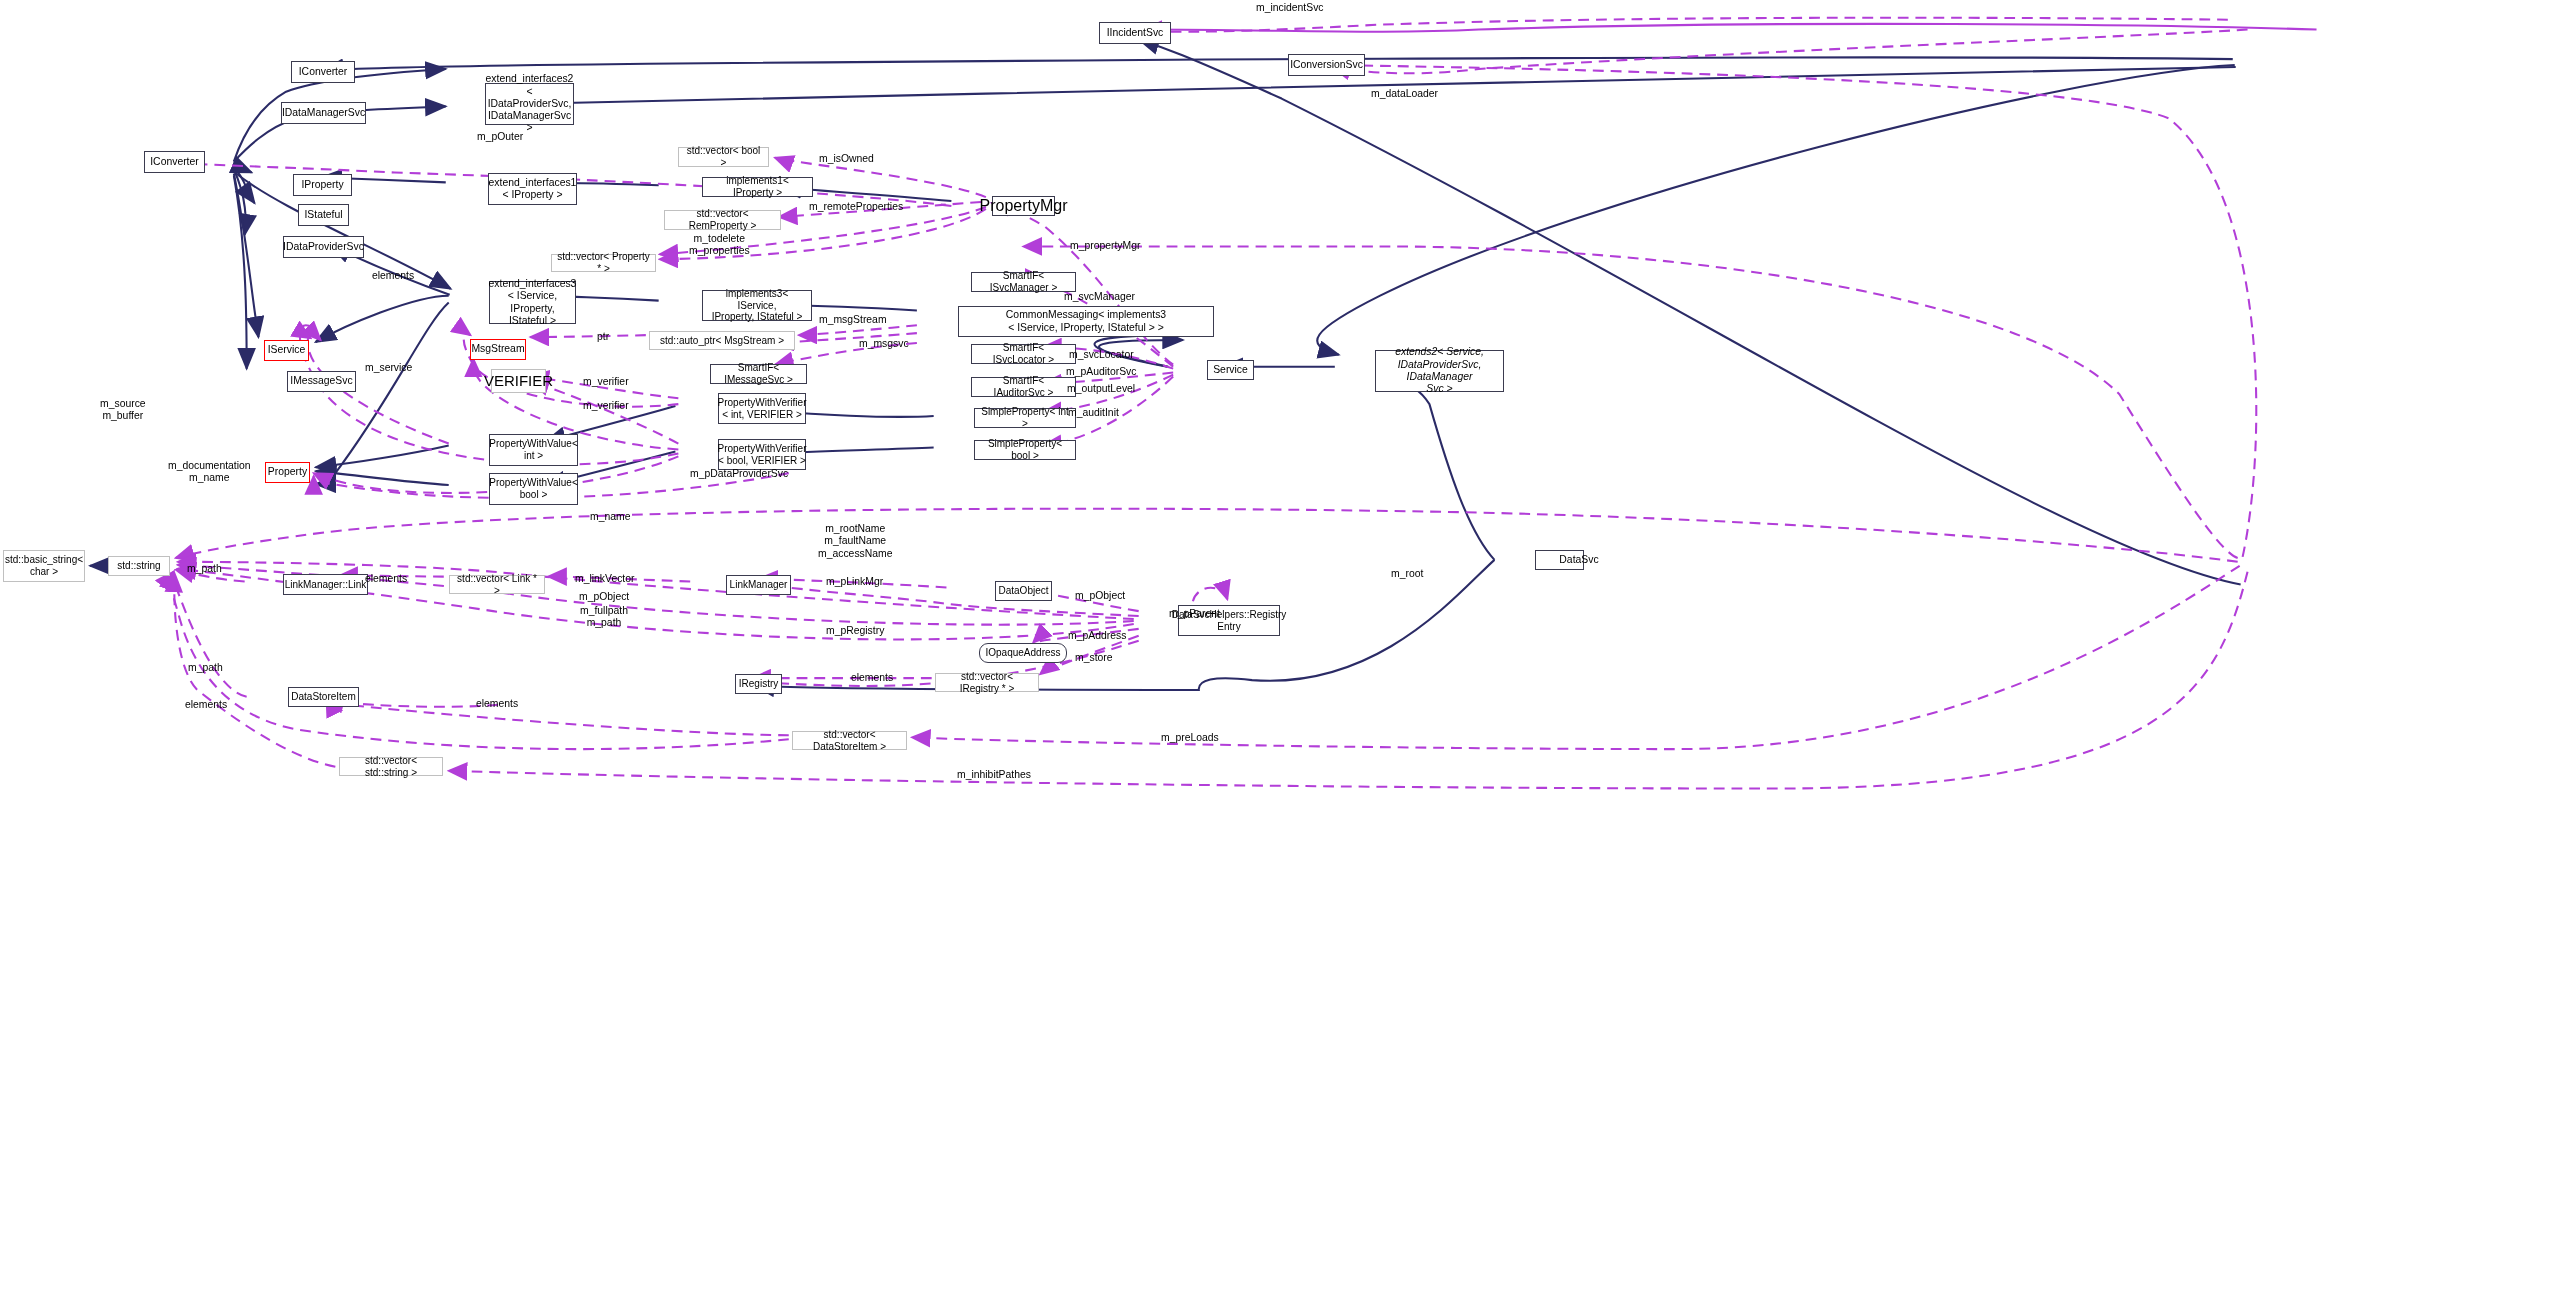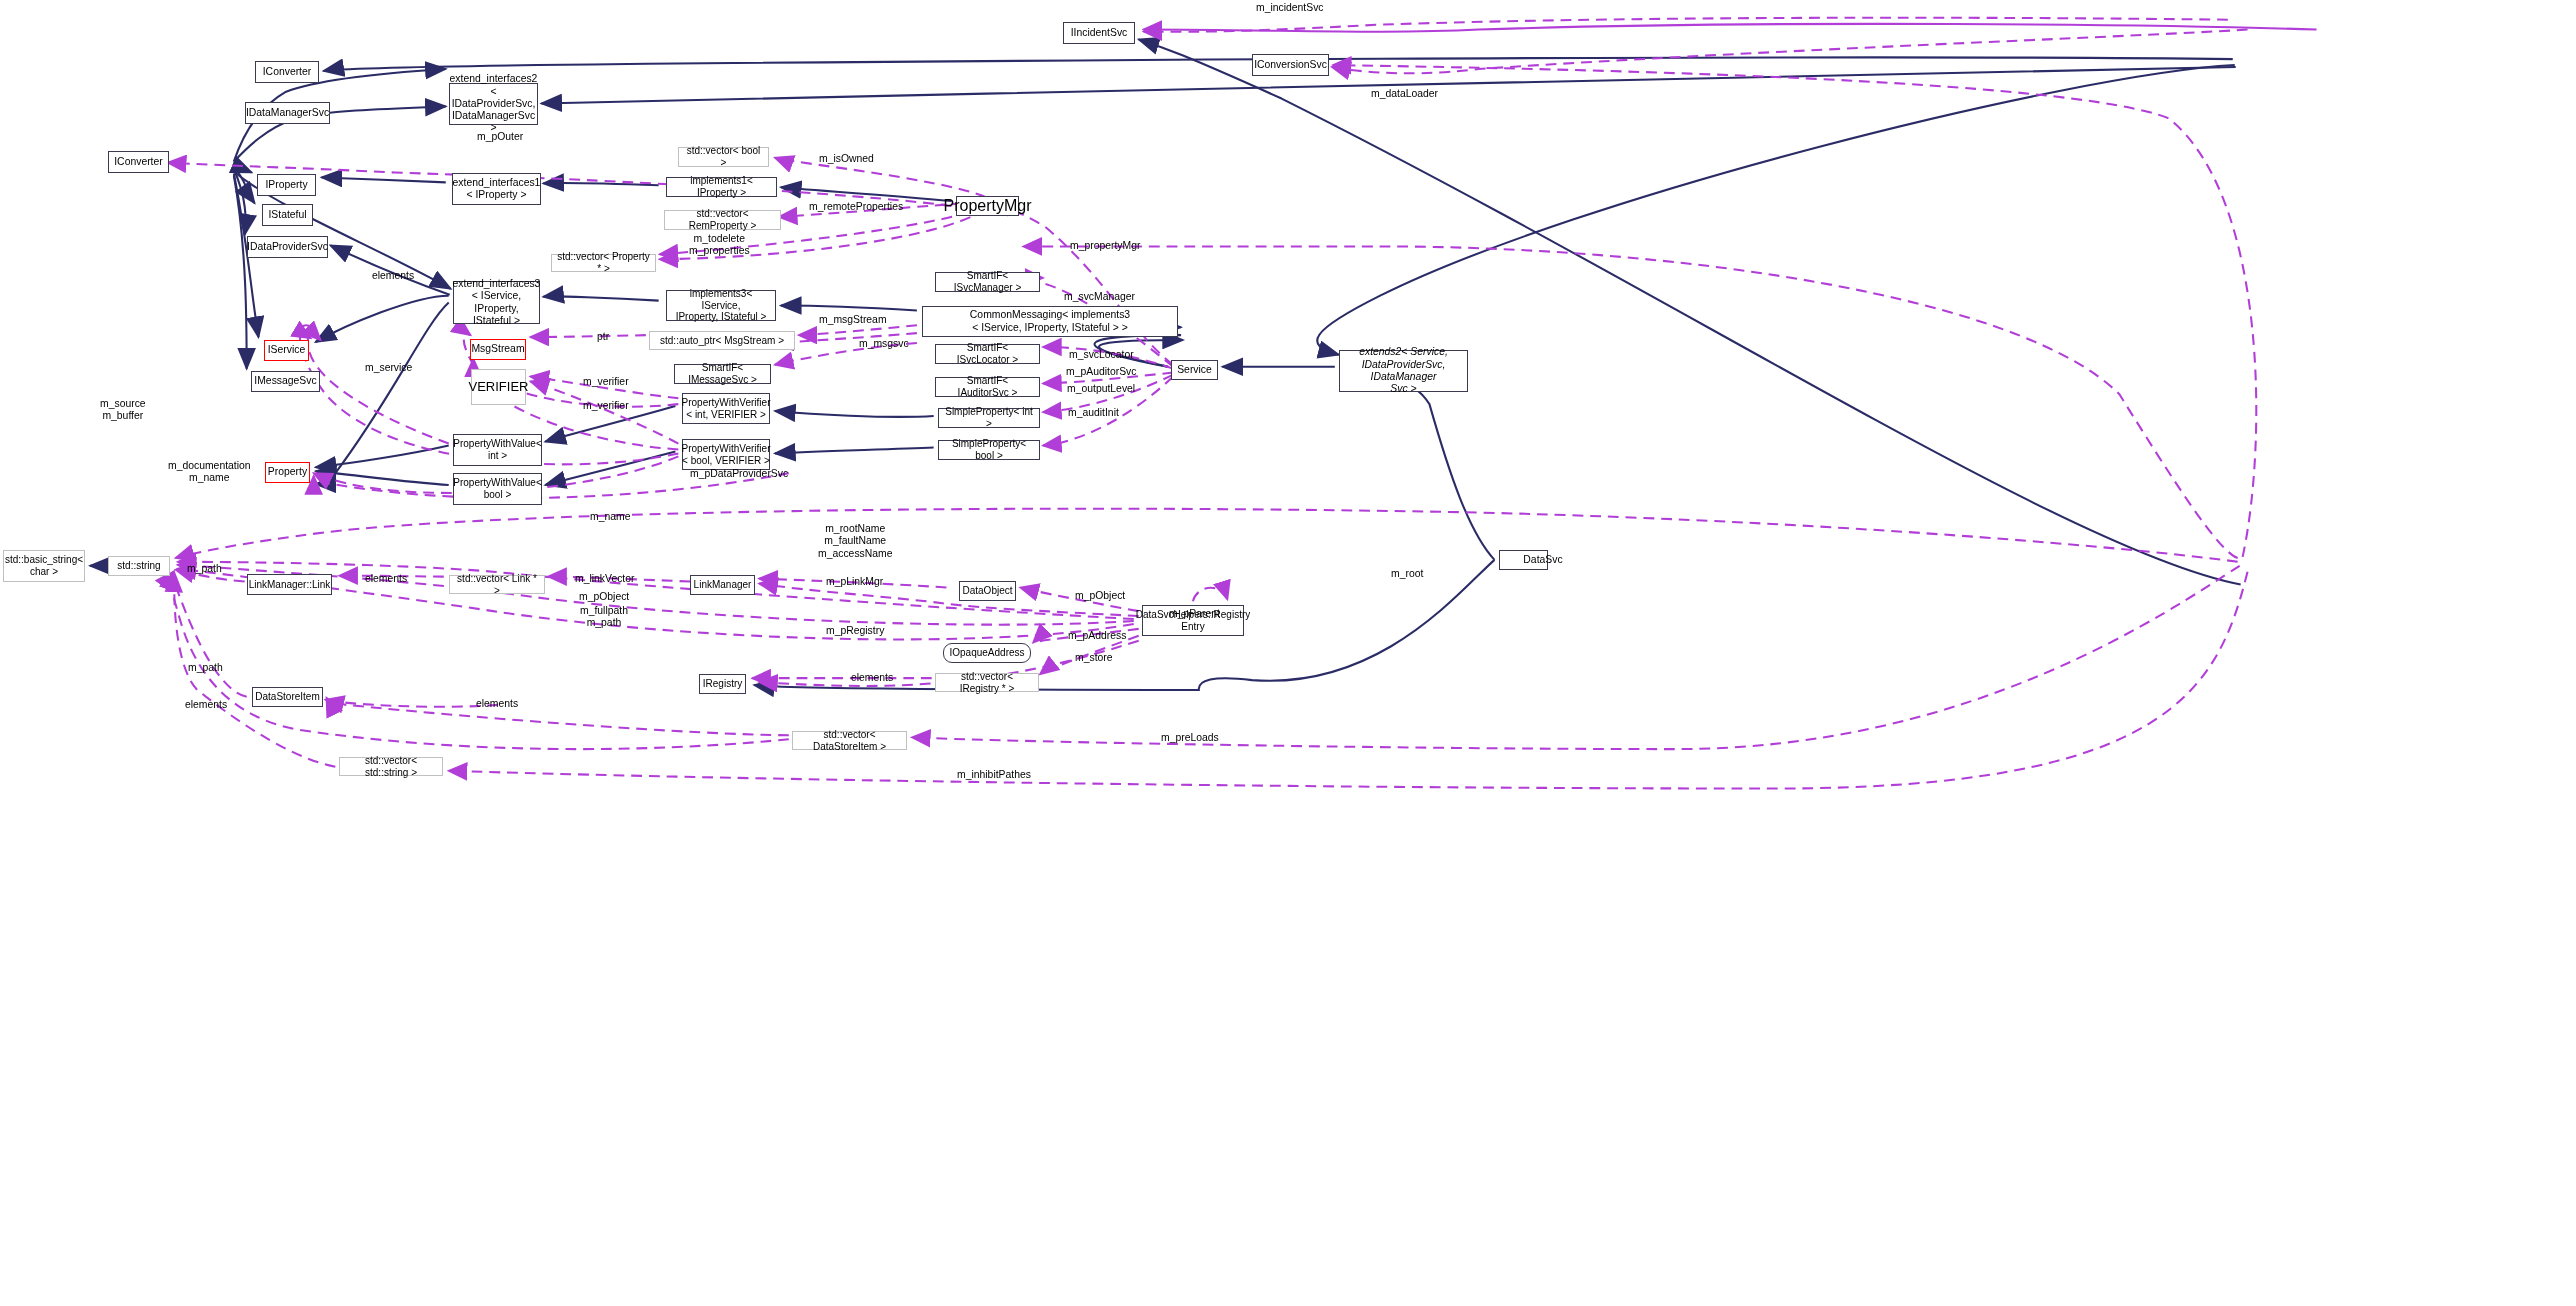--- a/index.html
+++ b/index.html
@@ -34,20 +34,21 @@
     justify-content: center;
     text-align: center;
     line-height: 1.18;
     color: #000000;
     white-space: pre-line;
     padding: 1px 4px;
   }
   
   .node.n-normal {
     border: 1.6px solid #3b3b4f;
+    margin-left: 36px;
   }
   
   .node.n-grey {
     border: 1.4px solid #c0c0c0;
   }
   
   .node.n-red {
     border: 1.8px solid #ff0000;
   }
   .edge-label {
@@ -191,21 +192,21 @@
       <div class="node n-normal" style="left: 935px; top: 344px; width: 105px; height: 20px; font-size: 10px;">SmartIF&lt; ISvcLocator &gt;</div>
       <div class="node n-red" style="left: 264px; top: 340px; width: 45px; height: 21px; font-size: 10.4px;">IService</div>
       <div class="node n-red" style="left: 470px; top: 339px; width: 56px; height: 21px; font-size: 10.4px;">MsgStream</div>
       <div class="node n-normal" style="left: 674px; top: 364px; width: 97px; height: 20px; font-size: 10px;">SmartIF&lt; IMessageSvc &gt;</div>
       <div class="node n-normal" style="left: 1171px; top: 360px; width: 47px; height: 20px; font-size: 10.4px;">Service</div>
       <div class="node n-normal" style="left: 1339px; top: 350px; width: 129px; height: 42px; font-size: 10.4px; font-style: italic;">extends2&lt; Service,
 IDataProviderSvc, IDataManager
 Svc &gt;</div>
       <div class="node n-normal" style="left: 935px; top: 377px; width: 105px; height: 20px; font-size: 10px;">SmartIF&lt; IAuditorSvc &gt;</div>
       <div class="node n-normal" style="left: 251px; top: 371px; width: 69px; height: 21px; font-size: 10.4px;">IMessageSvc</div>
-      <div class="node n-grey" style="left: 471px; top: 369px; width: 55px; height: 36px; font-size: 13px;">VERIFIER</div>
+      <div class="node n-grey" style="left: 491px; top: 369px; width: 55px; height: 24px; font-size: 15px;">VERIFIER</div>
       <div class="node n-normal" style="left: 682px; top: 393px; width: 88px; height: 31px; font-size: 10px;">PropertyWithVerifier
 &lt; int, VERIFIER &gt;</div>
       <div class="node n-normal" style="left: 938px; top: 408px; width: 102px; height: 20px; font-size: 10px;">SimpleProperty&lt; int &gt;</div>
       <div class="node n-normal" style="left: 453px; top: 434px; width: 89px; height: 32px; font-size: 10px;">PropertyWithValue&lt;
 int &gt;</div>
       <div class="node n-normal" style="left: 682px; top: 439px; width: 88px; height: 31px; font-size: 10px;">PropertyWithVerifier
 &lt; bool, VERIFIER &gt;</div>
       <div class="node n-normal" style="left: 938px; top: 440px; width: 102px; height: 20px; font-size: 10px;">SimpleProperty&lt; bool &gt;</div>
       <div class="node n-red" style="left: 265px; top: 462px; width: 45px; height: 21px; font-size: 10.4px;">Property</div>
       <div class="node n-normal" style="left: 453px; top: 473px; width: 89px; height: 32px; font-size: 10px;">PropertyWithValue&lt;

